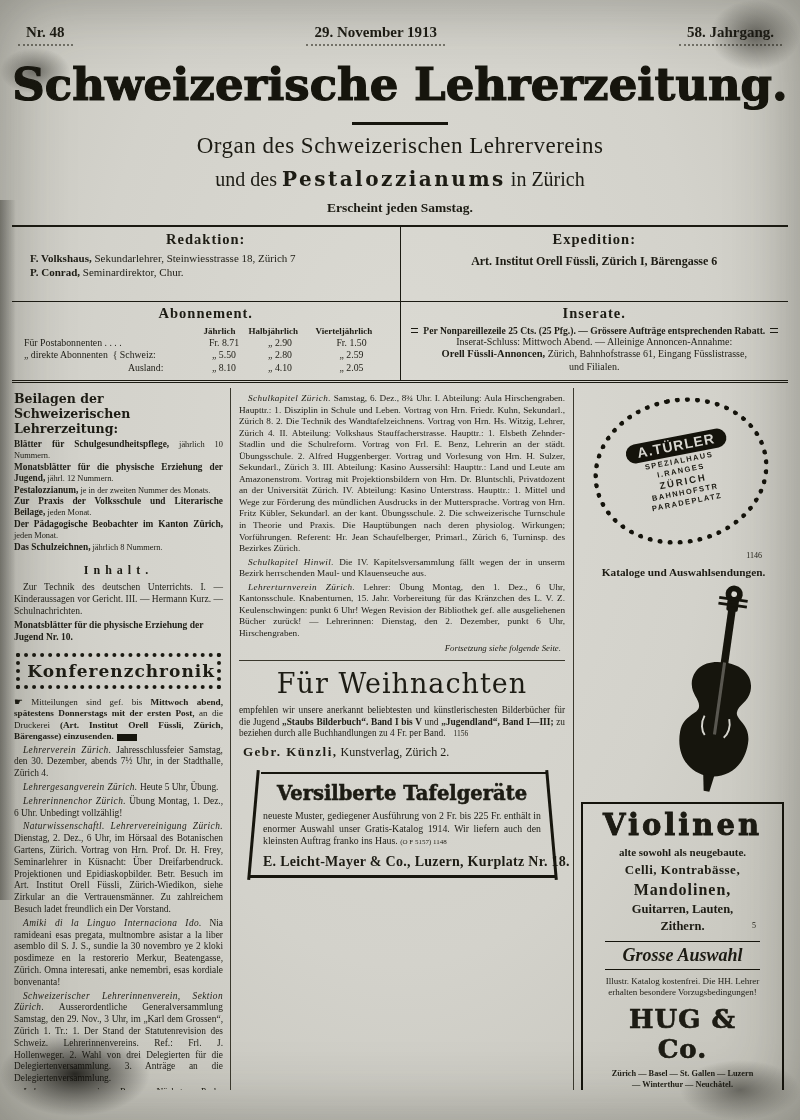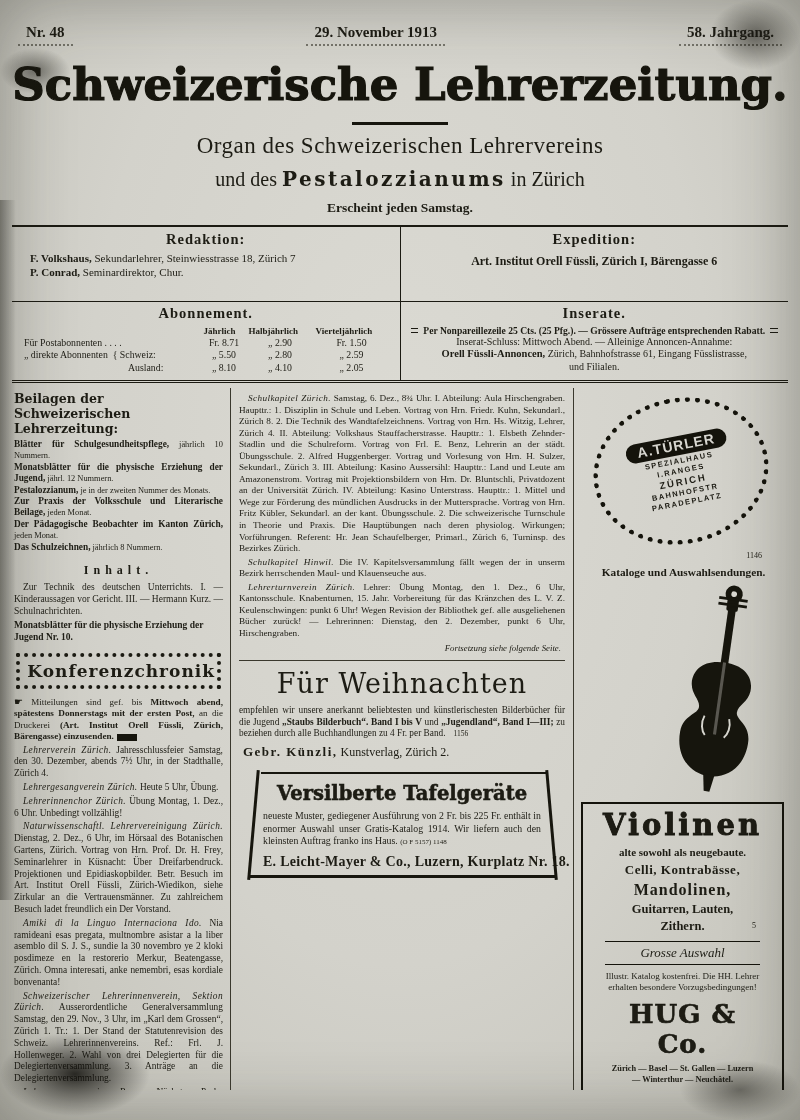--- a/index.html
+++ b/index.html
@@ -124,21 +124,21 @@
 
   .hug-box { border:2.5px solid #14130b; margin:2px 4px 0 2px; padding:7px 20px 9px; text-align:center; }
   .hug-title { font-family:"DejaVu Serif",serif; font-size:29px; font-weight:bold;
     letter-spacing:3px; -webkit-text-stroke:.8px #14130b; line-height:1; }
   .hug-line1 { font-size:11px; margin-top:6px;font-weight:bold; }
   .hug-line2 { font-weight:bold; font-size:13px; margin-top:4px; letter-spacing:.5px; }
   .hug-line3 { font-weight:bold; font-size:16px; margin-top:3px; letter-spacing:1px; }
   .hug-line4 { font-weight:bold; font-size:12.5px; margin-top:3px; }
   .hug-line5 { font-weight:bold; font-size:12.5px; margin-top:2px; position:relative; }
   .hug-line5 .pagenum { position:absolute; right:6px; top:2px; font-size:8px; font-weight:normal; }
-  .hug-auswahl { font-weight:normal; font-style:italic; font-size:13px;
+  .hug-auswahl { font-weight:bold; font-style:italic; font-size:18px;
     border-top:1.5px solid #14130b; border-bottom:1.5px solid #14130b; margin:7px 2px 6px; padding:3px 0; }
   .hug-catalog { font-size:9px; line-height:11px; }
   .hug-firm { font-family:"DejaVu Serif",serif; font-size:26px; font-weight:bold; margin-top:6px;
     letter-spacing:1px; -webkit-text-stroke:.6px #14130b; }
   .hug-cities { font-size:8.3px; font-weight:bold; margin-top:5px; line-height:10.5px; padding:0 6px; }
 </style>
 </head>
 <body>
 
 <div class="page">

